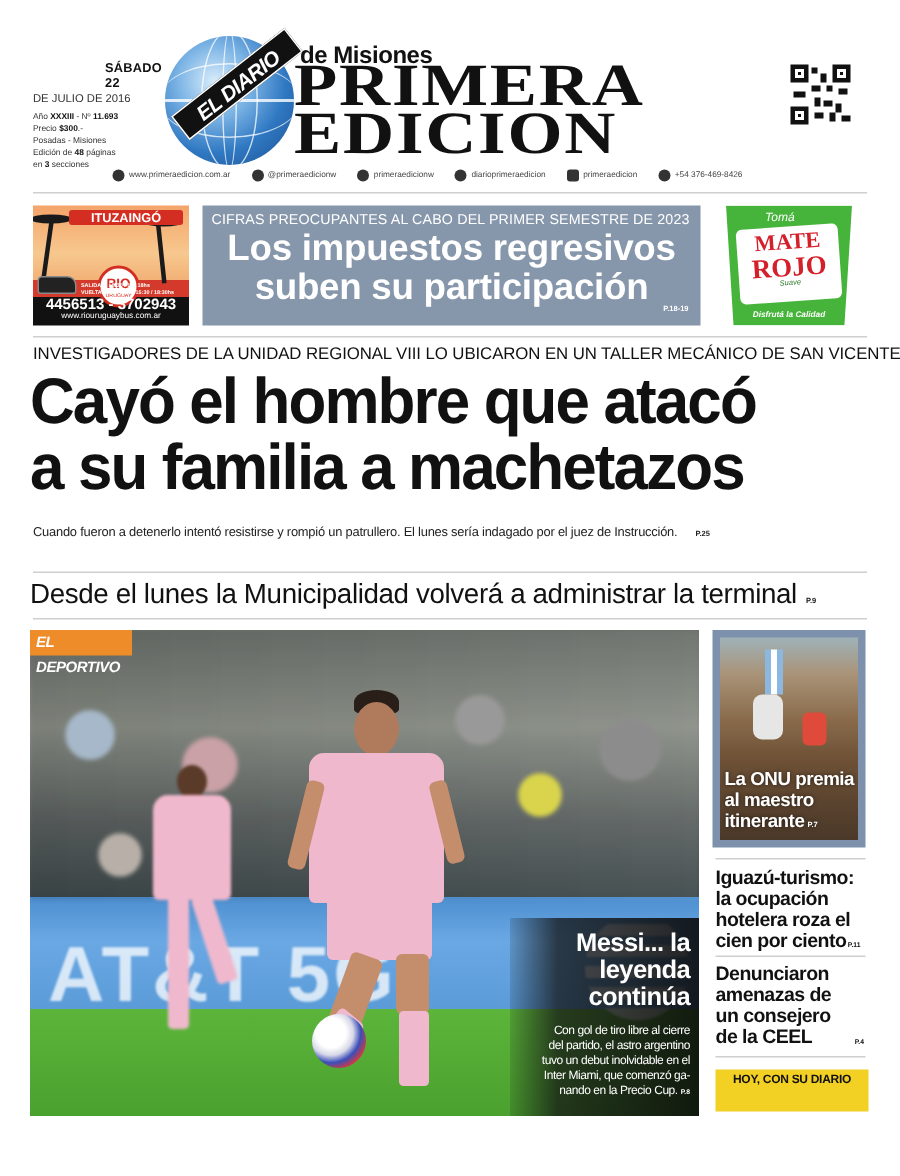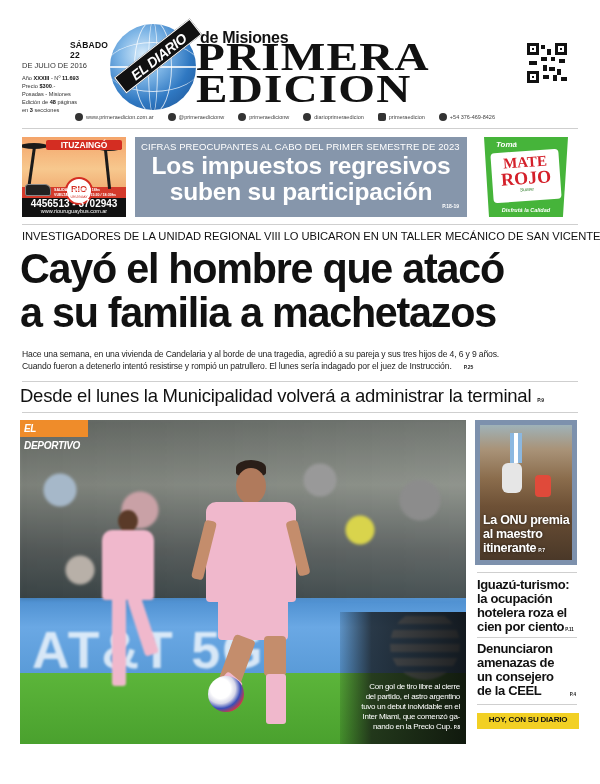--- a/index.html
+++ b/index.html
@@ -58,21 +58,21 @@
   .ad-bus .phones { position: absolute; left: 0; top: 61px; width: 104px; text-align: center; color: #fff; font-weight: 700; font-size: 10px; line-height: 11px; }
   .ad-bus .web { position: absolute; left: 0; top: 71px; width: 104px; text-align: center; color: #fff; font-size: 5.5px; line-height: 7px; }
 
   .taxbox { position: absolute; left: 135px; top: 137px; width: 332px; height: 80px; background: #8696ab; color: #fff; padding: 4px 6px; }
   .taxbox .kicker { font-size: 9.5px; letter-spacing: .1px; white-space: nowrap; }
   .taxbox .head { font-weight: 700; font-size: 24.5px; line-height: 25px; margin-top: 1px; letter-spacing: -.2px; white-space: nowrap; text-align: center; }
   .taxbox .page { position: absolute; right: 8px; bottom: 8px; font-size: 5px; font-weight: 700; }
 
   .ad-mate { position: absolute; left: 480px; top: 137px; width: 92px; height: 80px; background: #fff; }
   .ad-mate .bg { position: absolute; left: 4px; top: 0; width: 84px; height: 80px; background: #46b43a; clip-path: polygon(0 0, 100% 0, 94% 100%, 6% 100%); }
-  .ad-mate .toma { position: absolute; left: 16px; top: 3px; color: #fff; font-weight: 700; font-style: italic; font-size: 8px; }
+  .ad-mate .toma { position: absolute; left: 30px; top: 3px; color: #fff; font-weight: 400; font-style: italic; font-size: 8px; }
   .ad-mate .label { position: absolute; left: 12px; top: 14px; width: 68px; height: 50px; background: #fff; border-radius: 4px; transform: rotate(-4deg); text-align: center; }
   .ad-mate .label .m1, .ad-mate .label .m2 { display: block; font-family: "Liberation Serif", serif; font-weight: 700; color: #d4202a; line-height: 16px; }
   .ad-mate .label .m1 { font-size: 15px; margin-top: 3px; }
   .ad-mate .label .m2 { font-size: 18px; }
   .ad-mate .label .suave { display: block; font-size: 5px; font-style: italic; color: #2f7d2c; }
   .ad-mate .slogan { position: absolute; left: 0; bottom: 4px; width: 92px; text-align: center; color: #fff; font-size: 5.5px; font-style: italic; font-weight: 700; }
 
   
   .lead-kicker { position: absolute; left: 22px; top: 230px; font-size: 11.2px; letter-spacing: -.05px; white-space: nowrap; color: #111; }
   .lead-head { position: absolute; left: 20px; top: 246px; font-weight: 700; font-size: 43px; line-height: 44px; letter-spacing: -1.3px; white-space: nowrap; transform: scaleX(.96); transform-origin: left top; }
@@ -122,21 +122,21 @@
   .onu .caption { position: absolute; left: 3px; bottom: 3px; color: #fff; font-weight: 700; font-size: 12.5px; line-height: 14px; letter-spacing: -.3px; text-shadow: 0 0 3px rgba(0,0,0,.6); }
   .onu .caption .pref { font-size: 5px; margin-left: 2px; }
 
   .brief { position: absolute; left: 477px; width: 105px; font-weight: 700; font-size: 13px; line-height: 14px; letter-spacing: -.35px; color: #111; }
   .brief .pref { font-size: 4.5px; margin-left: 1px; }
   .brief1 { top: 578px; }
   .brief2 { top: 642px; }
   .brief2 .pref { float: right; margin-top: 4px; margin-right: 6px; }
 
   .ecoagro { position: absolute; left: 477px; top: 713px; width: 102px; height: 35px; }
-  .ecoagro .top { height: 16px; background: #f2d024; color: #111; font-weight: 700; font-size: 8px; line-height: 14px; text-align: center; letter-spacing: -.2px; }
+  .ecoagro .top { height: 28px; background: #f2d024; color: #111; font-weight: 700; font-size: 8px; line-height: 14px; text-align: center; letter-spacing: -.2px; }
   .ecoagro .bot { height: 21px; background: #1e8a3c; color: #fff; font-weight: 700; font-size: 15px; line-height: 21px; text-align: center; letter-spacing: -.3px; }
 </style>
 </head>
 <body>
 
 <header class="masthead">
   <div class="dateblock">
     <div class="day">SÁBADO 22</div>
     <div class="date">DE JULIO DE 2016</div>
     <div class="meta">
@@ -243,21 +243,20 @@
   <div class="slogan">Disfrutá la Calidad</div>
 </div>
 <div class="rule" style="left:22px;top:224px;width:556px;"></div>
 
 <div class="lead-kicker">INVESTIGADORES DE LA UNIDAD REGIONAL VIII LO UBICARON EN UN TALLER MECÁNICO DE SAN VICENTE</div>
 <h1 class="lead-head">
   <span style="display:block">Cayó el hombre que atacó</span>
   <span style="display:block">a su familia a machetazos</span>
 </h1>
 <div class="lead-body">
-  <span class="line">Hace una semana, en una vivienda de Candelaria y al borde de una tragedia, agredió a su pareja y sus tres hijos de 4, 6 y 9 años.</span>
   <span class="line"><span>Cuando fueron a detenerlo intentó resistirse y rompió un patrullero. El lunes sería indagado por el juez de Instrucción.</span><span class="pref">P.25</span></span>
 </div>
 <div class="rule" style="left:22px;top:381px;width:556px;"></div>
 
 <div class="second-head">
   <span>Desde el lunes la Municipalidad volverá a administrar la terminal</span><span class="pref">P.9</span>
 </div>
 <div class="rule" style="left:22px;top:412px;width:556px;"></div>
 
 <div class="sport">
@@ -282,20 +281,25 @@
     <div class="leg" style="left:56px;top:176px;width:22px;height:50px;transform:rotate(20deg)"></div>
     <div class="leg" style="left:94px;top:176px;width:22px;height:40px"></div>
     <div class="sock" style="left:96px;top:214px;width:20px;height:50px"></div>
     <div class="sock" style="left:46px;top:214px;width:20px;height:30px;transform:rotate(40deg)"></div>
   </div>
   <div class="ball"></div>
 </div>
 <div class="sport-tag">EL DEPORTIVO</div>
 
 <div class="messi-box">
+  <div class="messi-title">
+    <span style="display:block">Messi... la</span>
+    <span style="display:block">leyenda</span>
+    <span style="display:block">continúa</span>
+  </div>
   <div class="messi-body">
     <span style="display:block">Con gol de tiro libre al cierre</span>
     <span style="display:block">del partido, el astro argentino</span>
     <span style="display:block">tuvo un debut inolvidable en el</span>
     <span style="display:block">Inter Miami, que comenzó ga-</span>
     <span style="display:block"><span>nando en la Precio Cup.</span><span class="pref">P.8</span></span>
   </div>
 </div>
 
 <div class="onu">

